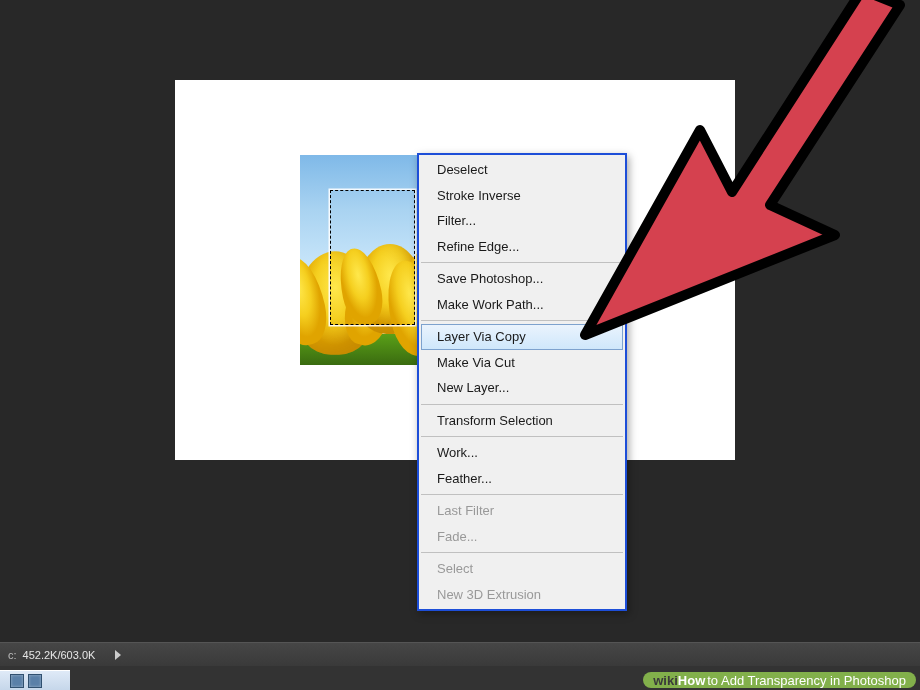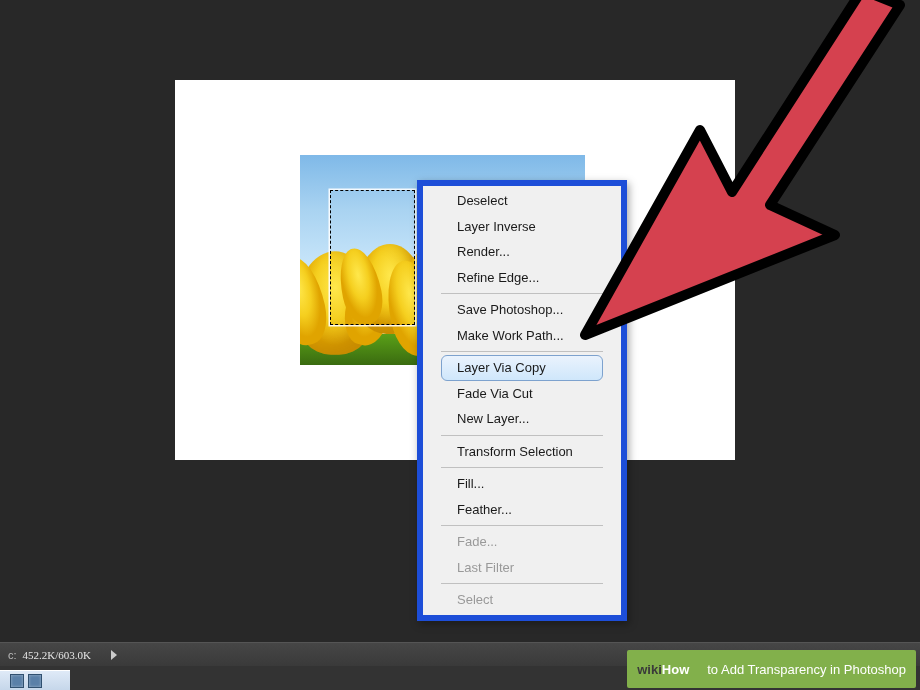--- a/index.html
+++ b/index.html
@@ -74,40 +74,40 @@
     width: 85px;
     height: 135px;
     border: 1.5px dashed #000;
     box-shadow: 0 0 0 1.5px rgba(255,255,255,0.9);
     pointer-events: none;
   }
 
   .context-menu {
     position: absolute;
     left: 417px;
-    top: 180px;
+    top: 153px;
     width: 210px;
     background: #f0f0f0;
-    border: 6px solid #1d4ed8;
+    border: 2px solid #1d4ed8;
     box-shadow: 2px 3px 8px rgba(0,0,0,0.35);
-    padding: 2px 16px;
+    padding: 2px 0;
   }
   .menu-item {
     padding: 3px 18px;
     color: #1a1a1a;
     cursor: default;
     line-height: 1.5;
   }
   .menu-item.disabled { color: #999; }
   .menu-item.highlight {
     background: linear-gradient(#eaf3fd, #cfe7fb);
     border: 1px solid #7da2ce;
     margin: 0 2px;
     padding: 2px 15px;
-    border-radius: 6px;
+    border-radius: 0;
   }
   .menu-sep {
     height: 1px;
     background: #c0c0c0;
     margin: 3px 2px;
   }
 
   .big-arrow {
     position: absolute;
     left: 530px;
@@ -124,50 +124,50 @@
     height: 24px;
     background: linear-gradient(#464646, #3a3a3a);
     border-top: 1px solid #555;
     color: #ddd;
     font-size: 11px;
     display: flex;
     align-items: center;
     padding-left: 8px;
   }
   .status-label { color: #bfbfbf; margin-right: 6px; }
-  .status-value { color: #e6e6e6; margin-right: 16px; font-family: Liberation Serif, serif; }
+  .status-value { color: #e6e6e6; margin-right: 16px; }
   .status-arrow {
     width: 0; height: 0;
     border-top: 5px solid transparent;
     border-bottom: 5px solid transparent;
     border-left: 6px solid #ccc;
     margin-left: 4px;
   }
 
   .watermark-bar {
     position: absolute;
     left: 0; bottom: 0;
     width: 920px;
     height: 24px;
     background: #333;
   }
   .wm-pill {
     position: absolute;
     right: 4px;
     bottom: 2px;
-    height: 38px;
+    height: 16px;
     background: #82b04b;
     color: #fff;
     font-size: 13px;
     font-weight: 500;
-    border-radius: 2px;
+    border-radius: 9px;
     padding: 1px 10px 0 10px;
     display: flex;
     align-items: center;
-    gap: 18px;
+    gap: 2px;
   }
   .wm-brand {
     font-weight: 700;
   }
   .wm-brand .wk { color: #3a3a3a; }
   .wm-brand .hw { color: #ffffff; }
 
   .taskbar-fragment {
     position: absolute;
     left: 0; bottom: 0;
@@ -195,40 +195,41 @@
     <div class="tulip t2"></div>
     <div class="tulip t3"></div>
     <div class="tulip t4"></div>
     <div class="tulip t5"></div>
   </div>
 
   <div class="marquee"></div>
 
   <div class="context-menu" id="ctx">
       <div class="menu-item">Deselect</div>
-      <div class="menu-item">Layer Inverse</div>
-      <div class="menu-item">Render...</div>
+      <div class="menu-item">Stroke Inverse</div>
+      <div class="menu-item">Filter...</div>
       <div class="menu-item">Refine Edge...</div>
       <div class="menu-sep"></div>
       <div class="menu-item">Save Photoshop...</div>
       <div class="menu-item">Make Work Path...</div>
       <div class="menu-sep"></div>
       <div class="menu-item highlight">Layer Via Copy</div>
-      <div class="menu-item">Fade Via Cut</div>
+      <div class="menu-item">Make Via Cut</div>
       <div class="menu-item">New Layer...</div>
       <div class="menu-sep"></div>
       <div class="menu-item">Transform Selection</div>
       <div class="menu-sep"></div>
-      <div class="menu-item">Fill...</div>
+      <div class="menu-item">Work...</div>
       <div class="menu-item">Feather...</div>
       <div class="menu-sep"></div>
+      <div class="menu-item disabled">Last Filter</div>
       <div class="menu-item disabled">Fade...</div>
-      <div class="menu-item disabled">Last Filter</div>
       <div class="menu-sep"></div>
       <div class="menu-item disabled">Select</div>
+      <div class="menu-item disabled">New 3D Extrusion</div>
     </div>
 
   <svg class="big-arrow" viewBox="0 0 400 380">
     <path id="arrow-path" d="M 370 20
              L 240 220
              L 305 250
              L 55 350
              L 170 145
              L 202 207
              L 332 5

